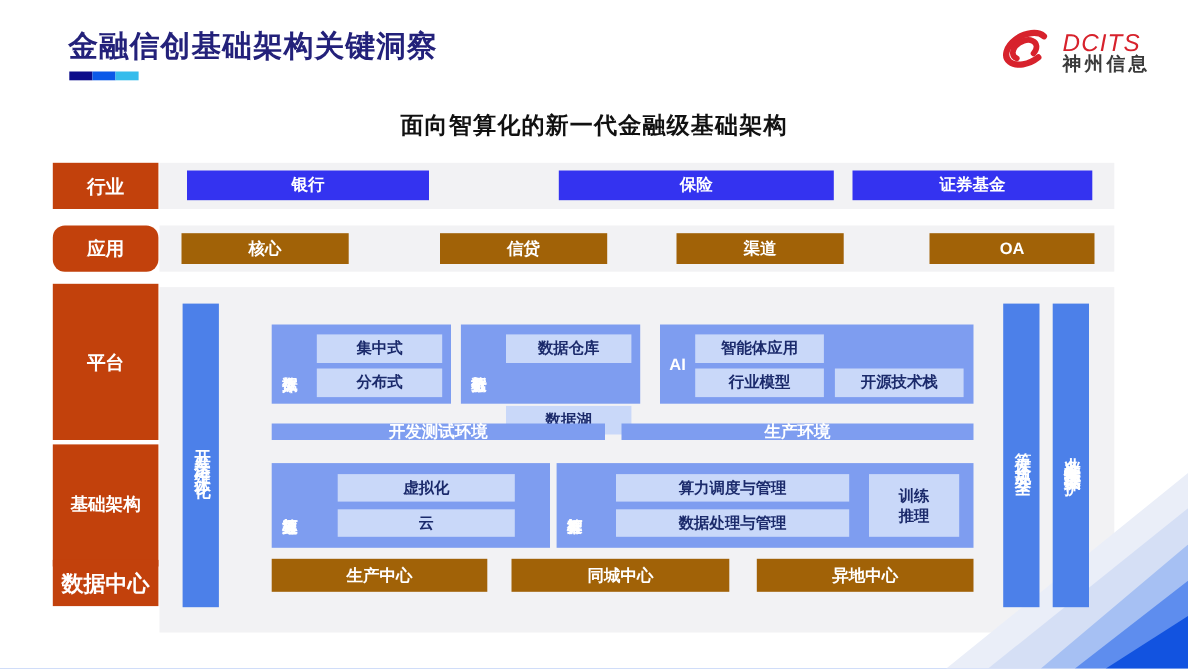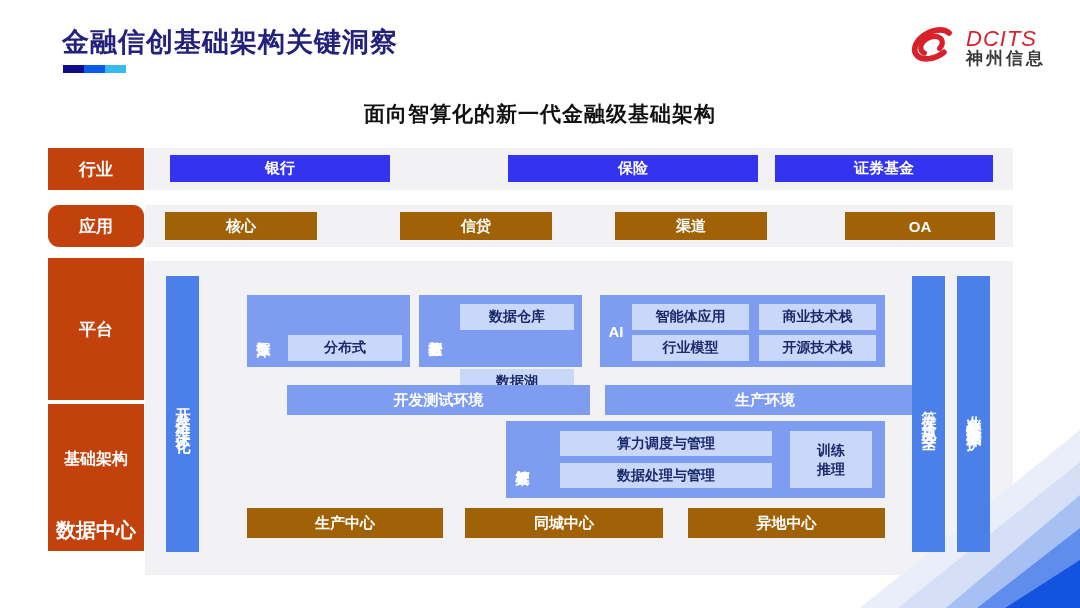--- a/index.html
+++ b/index.html
@@ -86,21 +86,21 @@
     position: absolute; background: #C9D8F9;
     display: flex; align-items: center; justify-content: center;
     color: #1B2A6B; font-size: 14px; font-weight: bold;
   }
 
   .p-database  { left: 102px; top: 34px; width: 163px; height: 72px; }
   .p-analytics { left: 274px; top: 34px; width: 163px; height: 72px; }
   .p-ai        { left: 455px; top: 34px; width: 285px; height: 72px; }
   .p-ai .panel-vlabel { writing-mode: horizontal-tb; width: 32px; font-size: 15px; }
 
-  .env { top: 124px; height: 30px; margin-left: 40px; }
+  .env { top: 124px; height: 15px; }
   .env-dev  { left: 102px; width: 303px; }
   .env-prod { left: 420px; width: 320px; }
 
   .p-general     { left: 102px; top: 160px; width: 253px; height: 77px; }
   .p-intelligent { left: 361px; top: 160px; width: 379px; height: 77px; }
 
   .center-btn { top: 247px; height: 30px; }
   .c1 { left: 102px; width: 196px; }
   .c2 { left: 320px; width: 198px; }
   .c3 { left: 543px; width: 197px; }
@@ -163,40 +163,45 @@
   <div class="btn btn-blue" style="left:470px; top:7px; width:152px; height:28px;">渠道</div>
   <div class="btn btn-blue" style="left:700px; top:7px; width:150px; height:28px;">OA</div>
 </div>
 
 <div class="abs platform">
 
   <div class="vbar vbar-devops vbars-layer">开发运维一体化</div>
 
   <div class="panel p-database">
     <div class="panel-vlabel">数据库</div>
+    <div class="chip" style="left:41px; top:9px; width:114px; height:26px;">集中式</div>
     <div class="chip" style="left:41px; top:40px; width:114px; height:26px;">分布式</div>
   </div>
 
   <div class="panel p-analytics">
     <div class="panel-vlabel">数据分析</div>
     <div class="chip" style="left:41px; top:9px; width:114px; height:26px;">数据仓库</div>
     <div class="chip" style="left:41px; top:40px; width:114px; height:26px;margin-top:34px;">数据湖</div>
   </div>
 
   <div class="panel p-ai">
     <div class="panel-vlabel">AI</div>
     <div class="chip" style="left:32px; top:9px; width:117px; height:26px;">智能体应用</div>
-    <div class="chip" style="left:159px; top:9px; width:117px; height:26px;">商业技术栈</div>
     <div class="chip" style="left:32px; top:40px; width:117px; height:26px;">行业模型</div>
     <div class="chip" style="left:159px; top:40px; width:117px; height:26px;">开源技术栈</div>
   </div>
 
   <div class="btn btn-panelblue env env-dev">开发测试环境</div>
   <div class="btn btn-panelblue env env-prod">生产环境</div>
 
+  <div class="panel p-general">
+    <div class="panel-vlabel">通算框架</div>
+    <div class="chip" style="left:60px; top:10px; width:161px; height:25px;">虚拟化</div>
+    <div class="chip" style="left:60px; top:42px; width:161px; height:25px;">云</div>
+  </div>
 
   <div class="panel p-intelligent">
     <div class="panel-vlabel">智算框架</div>
     <div class="chip" style="left:54px; top:10px; width:212px; height:25px;">算力调度与管理</div>
     <div class="chip" style="left:54px; top:42px; width:212px; height:25px;">数据处理与管理</div>
     <div class="chip two-line" style="left:284px; top:10px; width:82px; height:57px;">训练
 推理</div>
   </div>
 
   <div class="btn btn-blue center-btn c1">生产中心</div>

